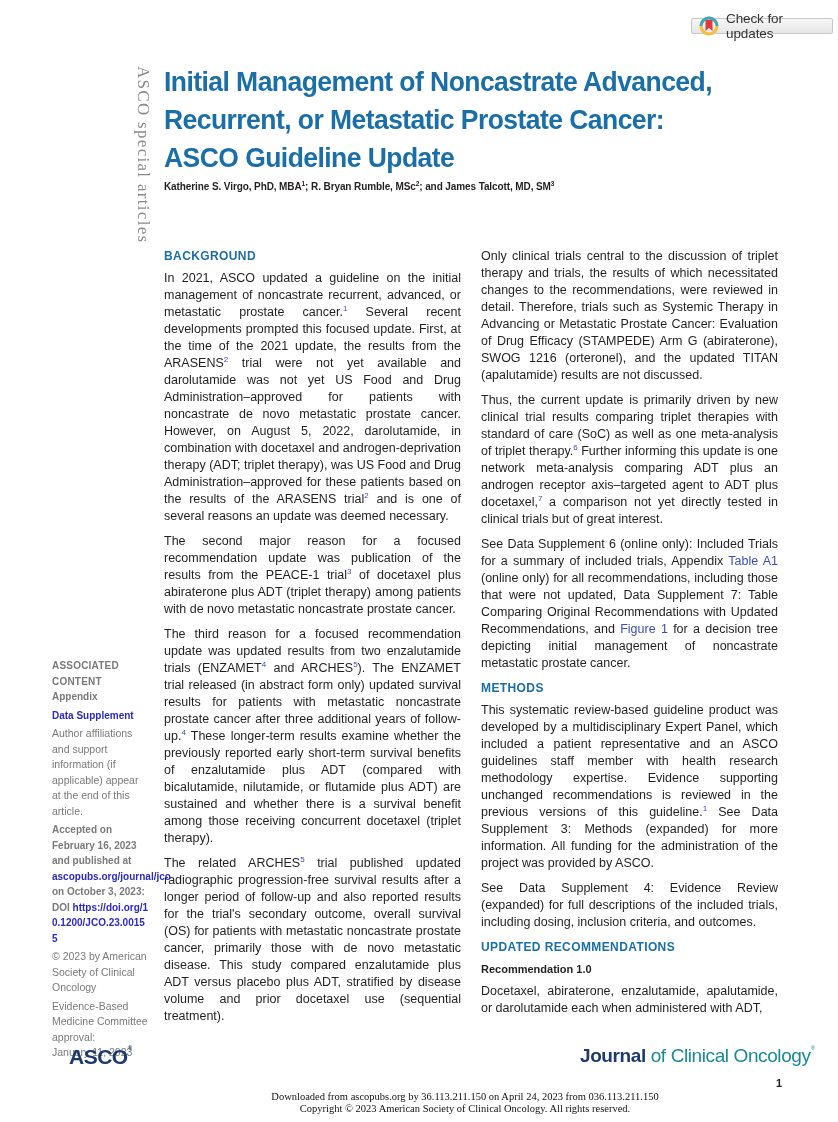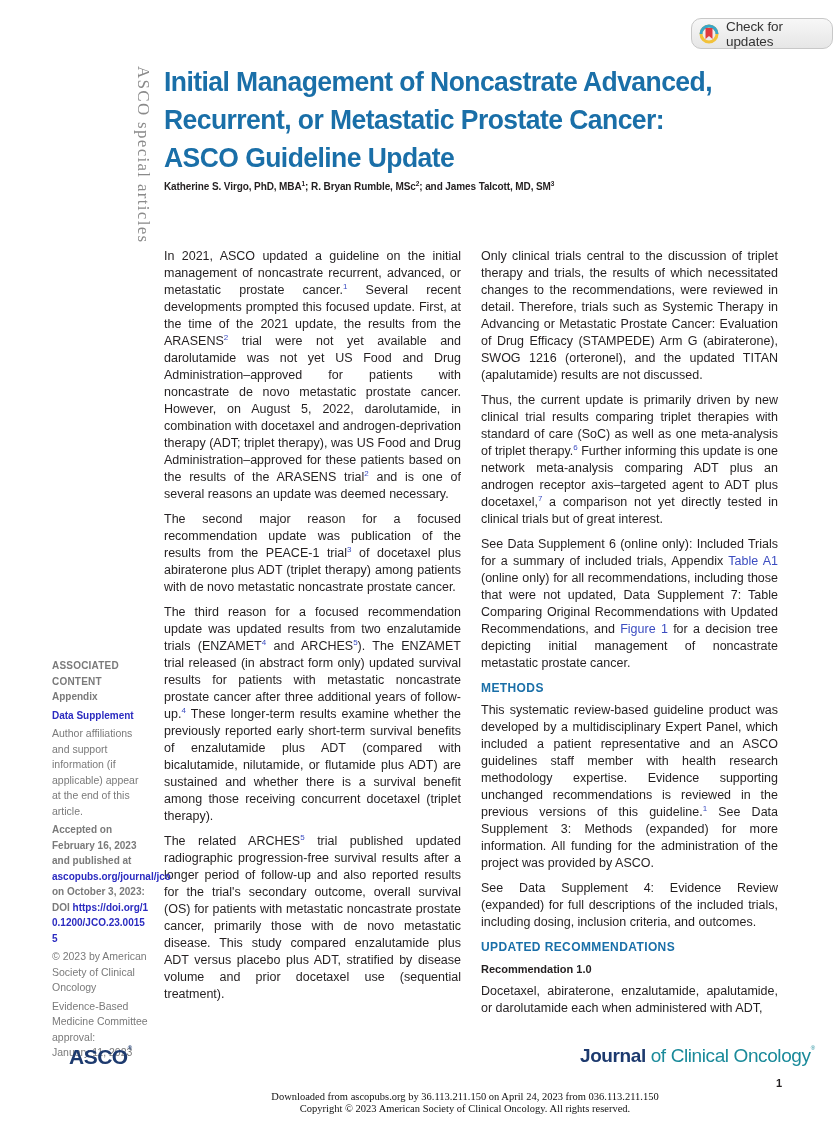--- a/index.html
+++ b/index.html
@@ -1,17 +1,17 @@
 <!DOCTYPE html>
 <html><head>
 <meta charset="utf-8">
 <style>
   html, body { margin: 0; padding: 0; background: #ffffff; }
   body { width: 838px; height: 1122px; position: relative; overflow: hidden; font-family: "Liberation Sans", sans-serif; color: #231f20; }
-  .check-updates { position: absolute; left: 691px; top: 18px; width: 142px; height: 31px; box-sizing: border-box; border: 1px solid #c8c8c8; background: linear-gradient(#f7f7f7, #e6e6e6); border-radius: 10px; display: flex; align-items: center; cursor: pointer; }
+  .check-updates { position: absolute; left: 691px; top: 18px; width: 142px; height: 16px; box-sizing: border-box; border: 1px solid #c8c8c8; background: linear-gradient(#f7f7f7, #e6e6e6); border-radius: 2px; display: flex; align-items: center; cursor: pointer; }
   .check-updates .cu-icon { width: 20px; height: 20px; margin-left: 7px; margin-right: 7px; position: relative; }
   .check-updates .cu-label { font-size: 13.5px; color: #333; letter-spacing: -0.1px; }
   .side-vertical { position: absolute; left: 133px; top: 66px; width: 24px; height: 210px; }
   .side-vertical span { position: absolute; left: 0; top: 0; transform-origin: 0 0; transform: translate(20px, 0) rotate(90deg); white-space: nowrap; font-family: "Liberation Serif", serif; font-size: 17px; color: #8a8a8a; letter-spacing: 1.3px; }
   .title { position: absolute; left: 164px; top: 62px; width: 600px; font-family: "Liberation Sans", sans-serif; font-weight: bold; font-size: 28.5px; line-height: 38px; color: #1a6fa8; margin: 0; letter-spacing: -0.6px; transform: scaleX(0.93); transform-origin: 0 0; }
   .authors { position: absolute; left: 164px; top: 180px; font-size: 10px; font-weight: bold; color: #231f20; letter-spacing: -0.1px; }
   .authors sup { font-size: 6.5px; }
   .col { position: absolute; width: 307px; font-size: 12.5px; line-height: 17px; text-align: justify; }
   .col-left { left: 164px; top: 248px; }
   .col-right { left: 481px; top: 248px; }
@@ -52,20 +52,21 @@
   <span>ASCO special articles</span>
 </div>
 
 <h1 class="title">Initial Management of Noncastrate Advanced, Recurrent, or Metastatic Prostate Cancer: ASCO Guideline Update</h1>
 
 <div class="authors">
   <span>Katherine S. Virgo, PhD, MBA</span><sup>1</sup><span>; </span><span>R. Bryan Rumble, MSc</span><sup>2</sup><span>; and </span><span>James Talcott, MD, SM</span><sup>3</sup>
 </div>
 
 <div class="col col-left">
+  <h2>BACKGROUND</h2>
   <p>
     <span>In 2021, ASCO updated a guideline on the initial management of noncastrate recurrent, advanced, or metastatic prostate cancer.</span><sup class="ref">1</sup><span> Several recent developments prompted this focused update. First, at the time of the 2021 update, the results from the ARASENS</span><sup class="ref">2</sup><span> trial were not yet available and darolutamide was not yet US Food and Drug Administration–approved for patients with noncastrate de novo metastatic prostate cancer. However, on August 5, 2022, darolutamide, in combination with docetaxel and androgen-deprivation therapy (ADT; triplet therapy), was US Food and Drug Administration–approved for these patients based on the results of the ARASENS trial</span><sup class="ref">2</sup><span> and is one of several reasons an update was deemed necessary.</span>
   </p>
   <p>
     <span>The second major reason for a focused recommendation update was publication of the results from the PEACE-1 trial</span><sup class="ref">3</sup><span> of docetaxel plus abiraterone plus ADT (triplet therapy) among patients with de novo metastatic noncastrate prostate cancer.</span>
   </p>
   <p>
     <span>The third reason for a focused recommendation update was updated results from two enzalutamide trials (ENZAMET</span><sup class="ref">4</sup><span> and ARCHES</span><sup class="ref">5</sup><span>). The ENZAMET trial released (in abstract form only) updated survival results for patients with metastatic noncastrate prostate cancer after three additional years of follow-up.</span><sup class="ref">4</sup><span> These longer-term results examine whether the previously reported early short-term survival benefits of enzalutamide plus ADT (compared with bicalutamide, nilutamide, or flutamide plus ADT) are sustained and whether there is a survival benefit among those receiving concurrent docetaxel (triplet therapy).</span>
   </p>
   <p>

